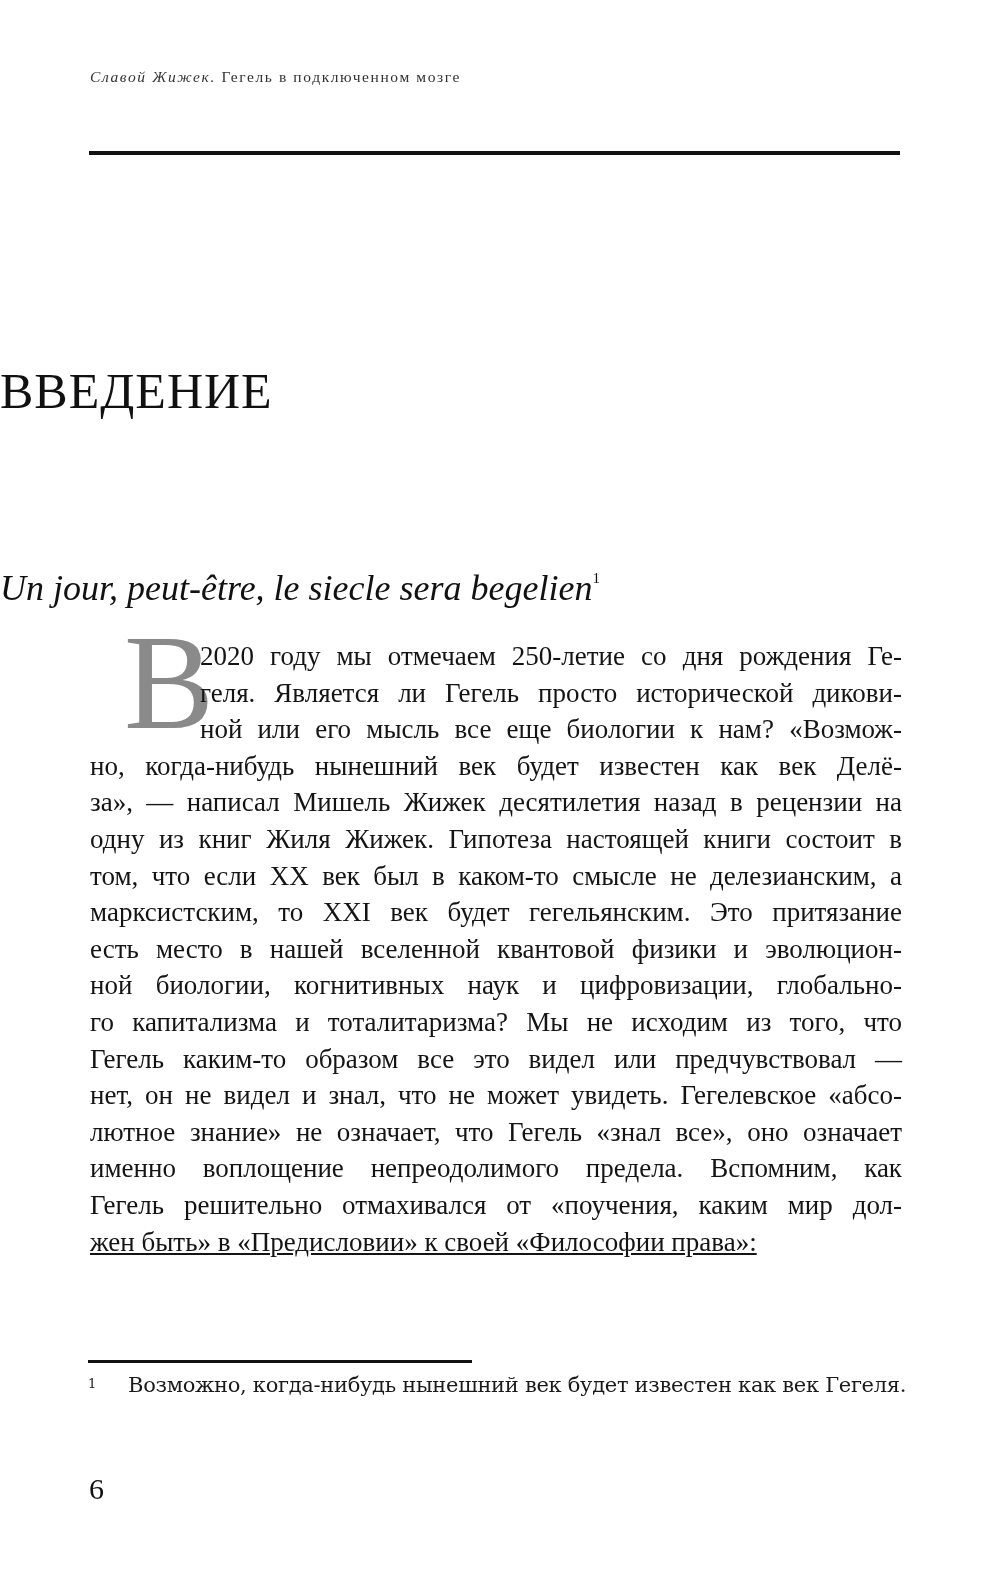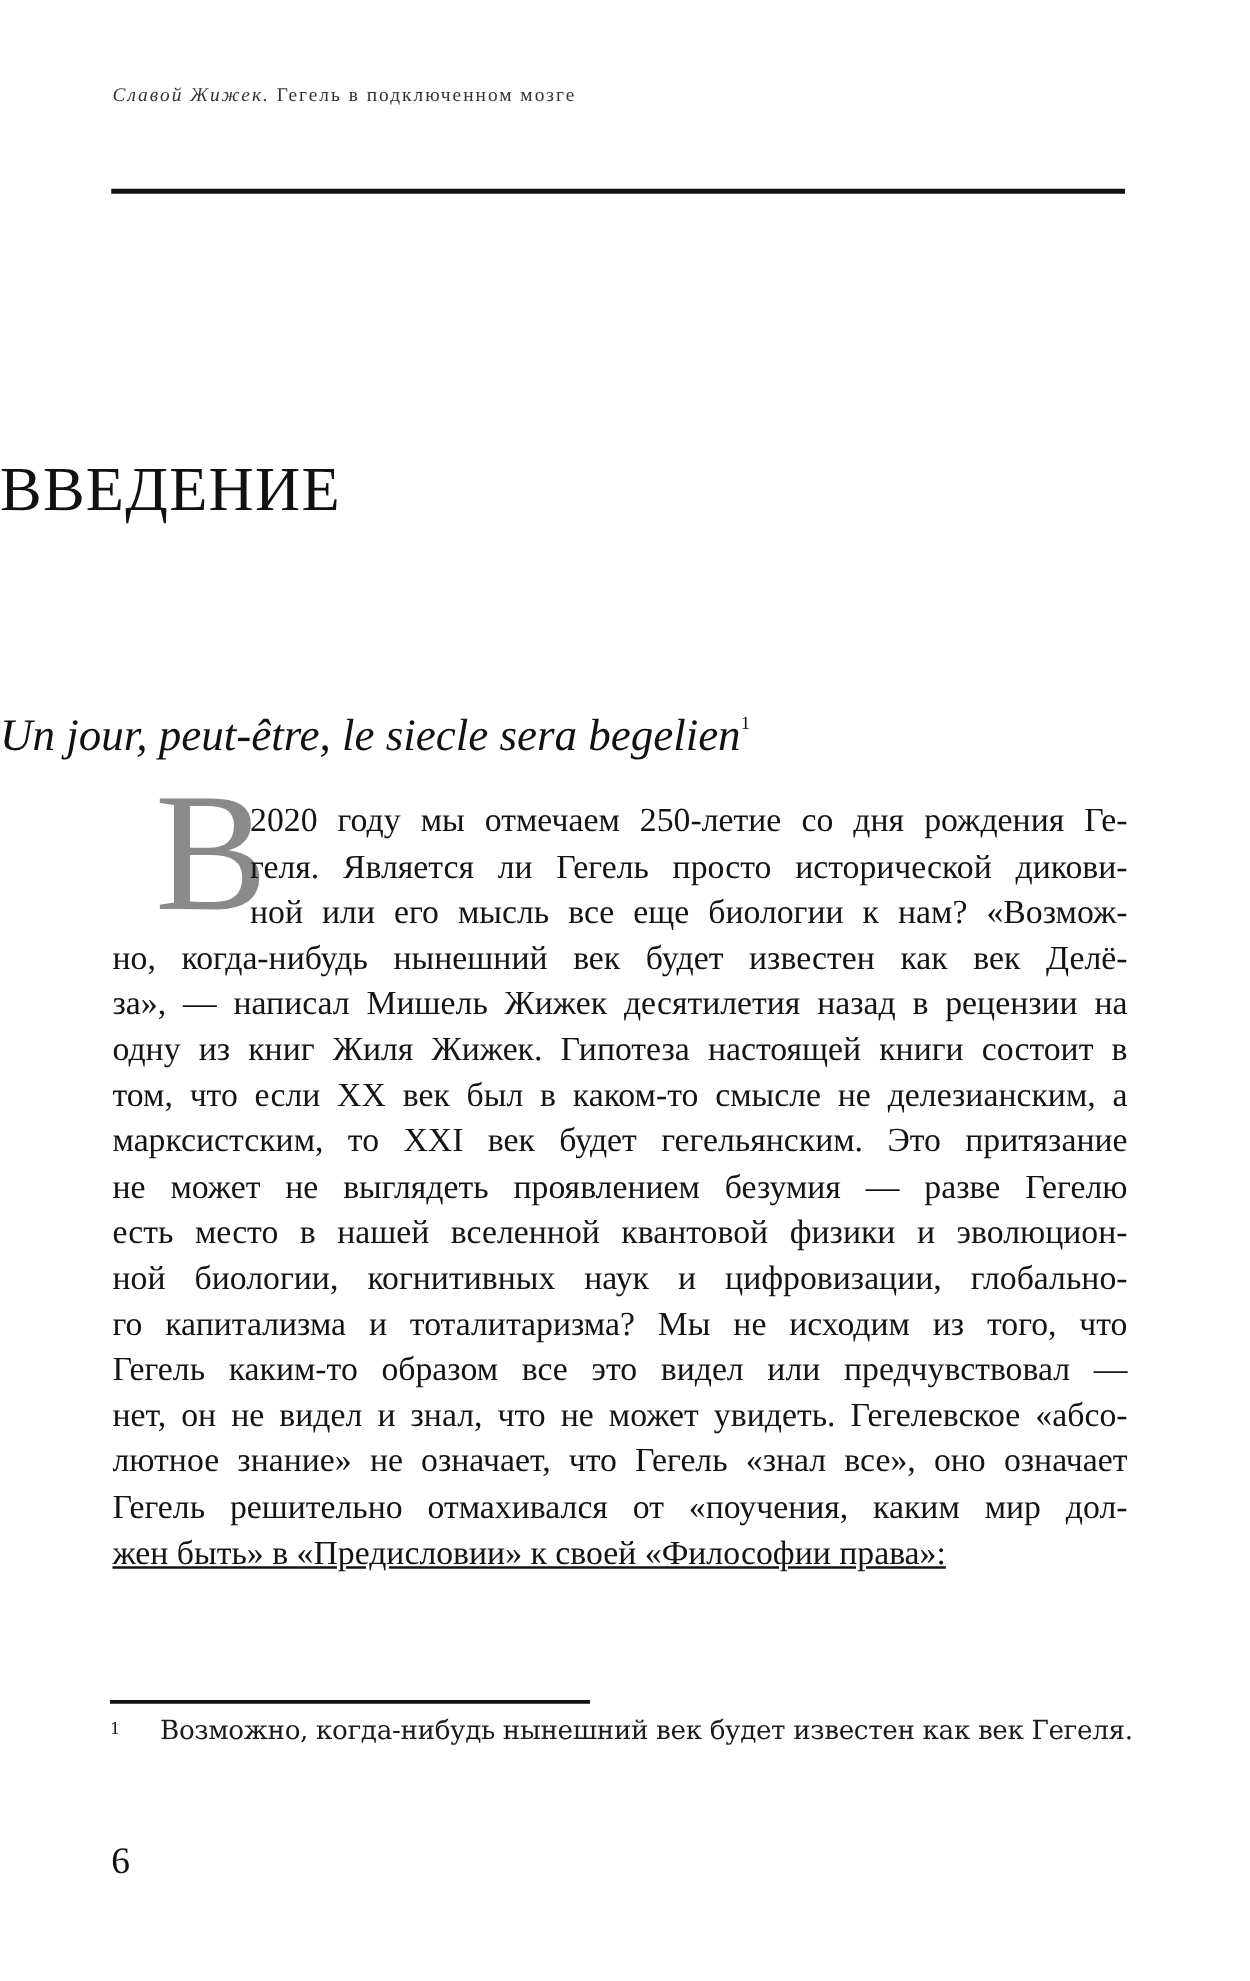--- a/index.html
+++ b/index.html
@@ -149,27 +149,27 @@
 
 <div class="body-text">
   <span class="body-line indent">2020 году мы отмечаем 250-летие со дня рождения Ге-</span>
   <span class="body-line indent">геля. Является ли Гегель просто исторической дикови-</span>
   <span class="body-line indent">ной или его мысль все еще биологии к нам? «Возмож-</span>
   <span class="body-line">но, когда-нибудь нынешний век будет известен как век Делё-</span>
   <span class="body-line">за», — написал Мишель Жижек десятилетия назад в рецензии на</span>
   <span class="body-line">одну из книг Жиля Жижек. Гипотеза настоящей книги состоит в</span>
   <span class="body-line">том, что если XX век был в каком-то смысле не делезианским, а</span>
   <span class="body-line">марксистским, то XXI век будет гегельянским. Это притязание</span>
-  <span class="body-line">не может не выглядеть проявлением безумия — разве Гегелю</span>
   <span class="body-line">есть место в нашей вселенной квантовой физики и эволюцион-</span>
   <span class="body-line">ной биологии, когнитивных наук и цифровизации, глобально-</span>
   <span class="body-line">го капитализма и тоталитаризма? Мы не исходим из того, что</span>
   <span class="body-line">Гегель каким-то образом все это видел или предчувствовал —</span>
   <span class="body-line">нет, он не видел и знал, что не может увидеть. Гегелевское «абсо-</span>
   <span class="body-line">лютное знание» не означает, что Гегель «знал все», оно означает</span>
+  <span class="body-line">именно воплощение непреодолимого предела. Вспомним, как</span>
   <span class="body-line">Гегель решительно отмахивался от «поучения, каким мир дол-</span>
   <span class="body-line last">жен быть» в «Предисловии» к своей «Философии права»:</span>
 </div>
 
 <div class="footnote-rule"></div>
 
 <div class="footnote">
   <span class="fn-mark">1</span><span>Возможно, когда-нибудь нынешний век будет известен как век Гегеля.</span>
 </div>
 

